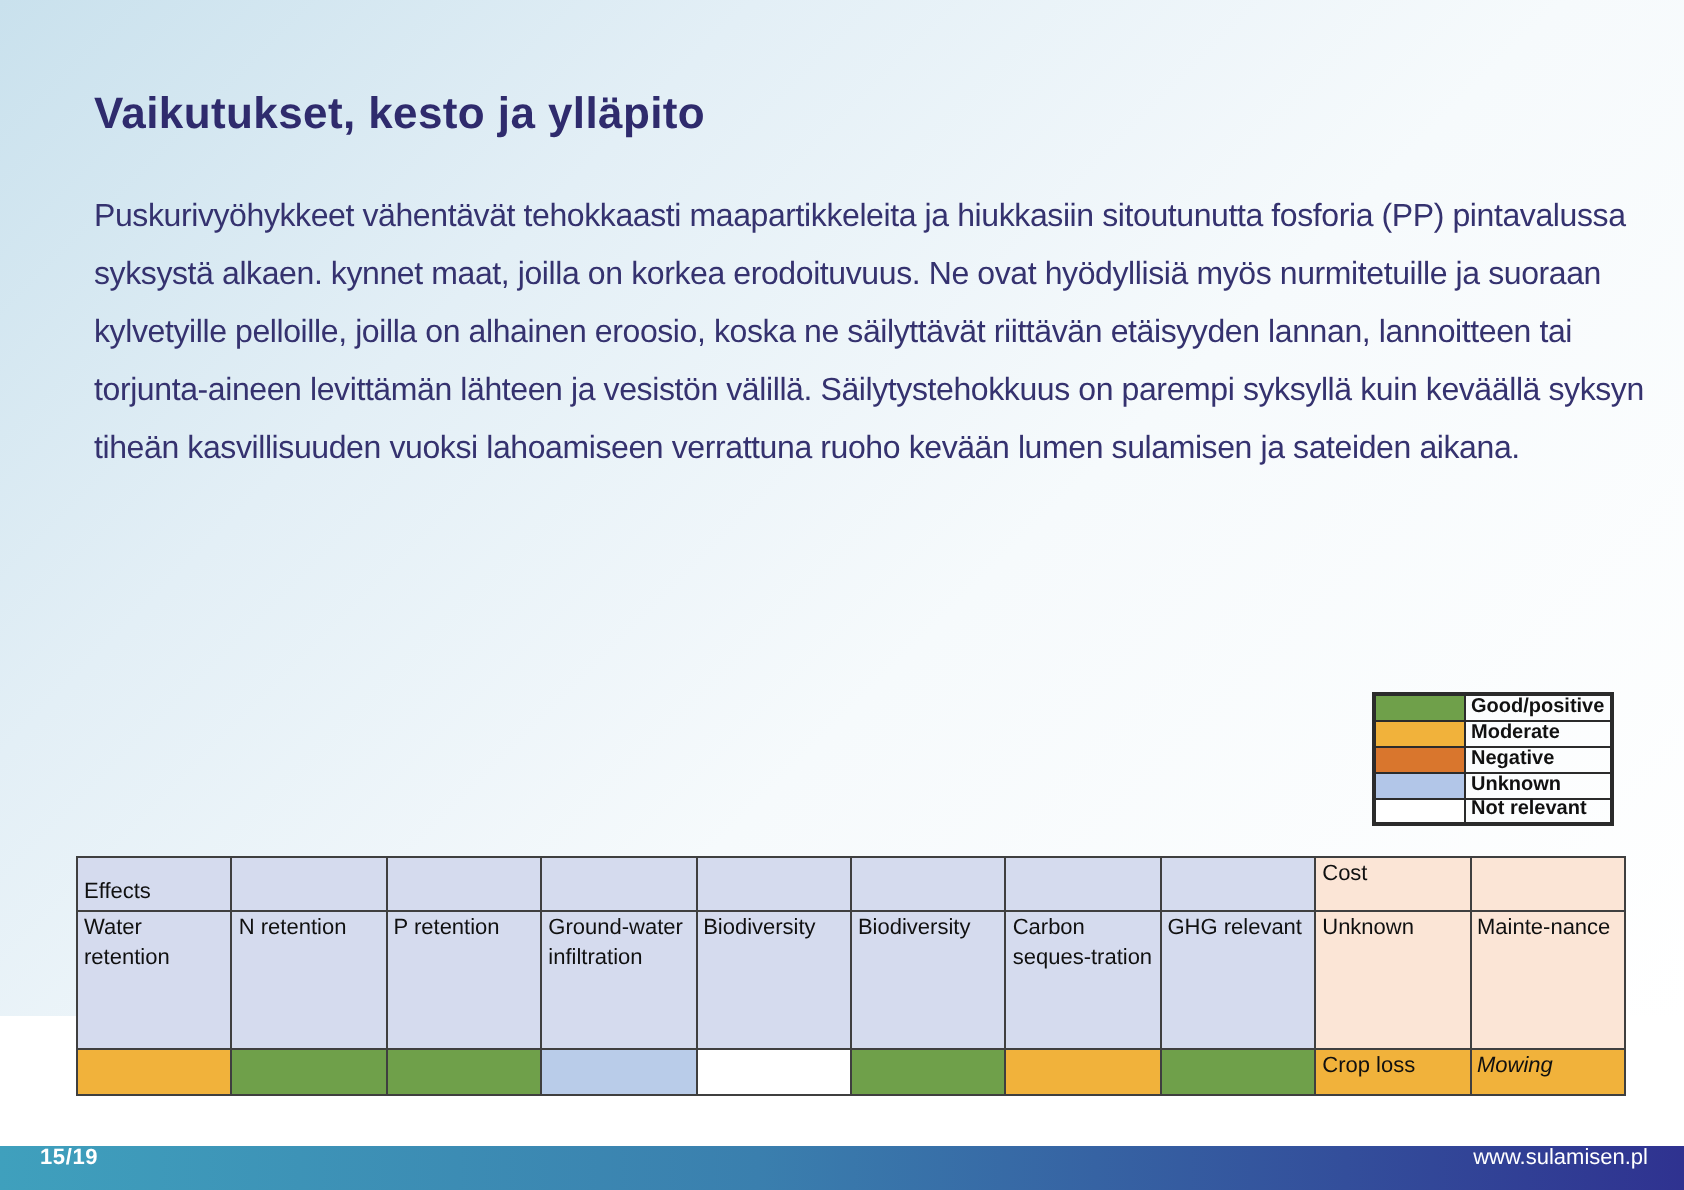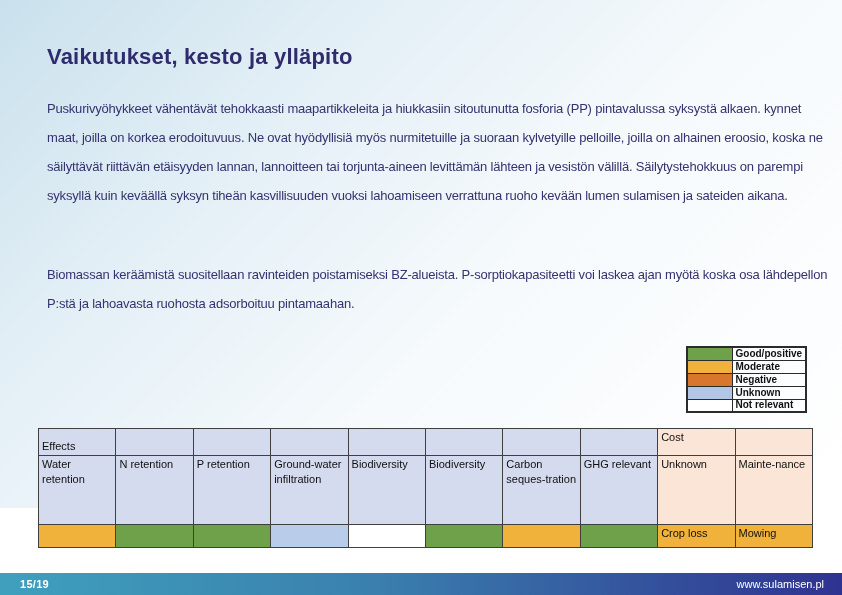--- a/index.html
+++ b/index.html
@@ -13,21 +13,21 @@
   }
 
   .title {
     position: absolute; left: 47px; top: 44px;
     font-size: 22px; font-weight: bold; color: #2f2b6d;
     letter-spacing: 0.2px;
   }
 
   .body-text {
     position: absolute; left: 47px; width: 784px;
-    font-size: 13px; line-height: 29px; color: #35326f;
+    font-size: 16px; line-height: 29px; color: #35326f;
     letter-spacing: -0.2px;
   }
   .para1 { top: 94px; }
   .para2 { top: 260px; }
 
   
   table { border-collapse: collapse; }
   .legend {
     position: absolute; left: 686px; top: 346px;
     border: 2px solid #2b2b2b;
@@ -59,35 +59,34 @@
   .effects tr.r3 td { height: 23px; vertical-align: top; }
   .effects td.lav   { background: #d5dbee; }
   .effects td.peach { background: #fbe5d6; margin-top: 24px; }
   .effects tr.r1 td.corner { vertical-align: bottom; }
   .effects tr.r1 td.costcell { vertical-align: top; }
 
   
   .footer {
     position: absolute; left: 0; top: 573px; width: 842px; height: 22px;
     background: linear-gradient(90deg, #3fa0bd 0%, #3a7fae 45%, #2f3290 100%);
-    display: flex; align-items: center; justify-content: space-between;
+    display: flex; justify-content: space-between;
     padding: 0 18px 0 20px;
     color: #ffffff; font-size: 11px;
   }
   .footer .page { font-weight: bold; letter-spacing: 0.3px; }
 </style>
 </head>
 <body>
 
 <div class="slide">
 
   <h1 class="title">Vaikutukset, kesto ja ylläpito</h1>
 
   <p class="body-text para1">Puskurivyöhykkeet vähentävät tehokkaasti maapartikkeleita ja hiukkasiin sitoutunutta fosforia (PP) pintavalussa syksystä alkaen. kynnet maat, joilla on korkea erodoituvuus. Ne ovat hyödyllisiä myös nurmitetuille ja suoraan kylvetyille pelloille, joilla on alhainen eroosio, koska ne säilyttävät riittävän etäisyyden lannan, lannoitteen tai torjunta-aineen levittämän lähteen ja vesistön välillä. Säilytystehokkuus on parempi syksyllä kuin keväällä syksyn tiheän kasvillisuuden vuoksi lahoamiseen verrattuna ruoho kevään lumen sulamisen ja sateiden aikana.</p>
-  <p class="body-text para2">Biomassan keräämistä suositellaan ravinteiden poistamiseksi BZ-alueista. P-sorptiokapasiteetti voi laskea ajan myötä koska osa lähdepellon P:stä ja lahoavasta ruohosta adsorboituu pintamaahan.</p>
 
   <table class="legend">
     <tbody>
         <tr>
       <td class="swatch" style="background: rgb(111, 160, 74);"></td>
       <td class="lbl">Good/positive</td>
     </tr>
     <tr>
       <td class="swatch" style="background: rgb(241, 178, 59);"></td>
       <td class="lbl">Moderate</td>
@@ -148,21 +147,21 @@
     <tr class="r3">
       <td style="background: rgb(241, 178, 59);"></td>
       <td style="background: rgb(111, 160, 74);"></td>
       <td style="background: rgb(111, 160, 74);"></td>
       <td style="background: rgb(185, 204, 233);"></td>
       <td style="background: rgb(255, 255, 255);"></td>
       <td style="background: rgb(111, 160, 74);"></td>
       <td style="background: rgb(241, 178, 59);"></td>
       <td style="background: rgb(111, 160, 74);"></td>
       <td style="background: rgb(241, 178, 59);">Crop loss</td>
-      <td style="background: rgb(241, 178, 59);">Mowing</td>
+      <td style="background: rgb(241, 178, 59); font-style: italic;">Mowing</td>
     </tr>
   </tbody>
     </table>
 
   <div class="footer">
     <span class="page">15/19</span>
     <span class="url">www.sulamisen.pl</span>
   </div>
 
 </div>

